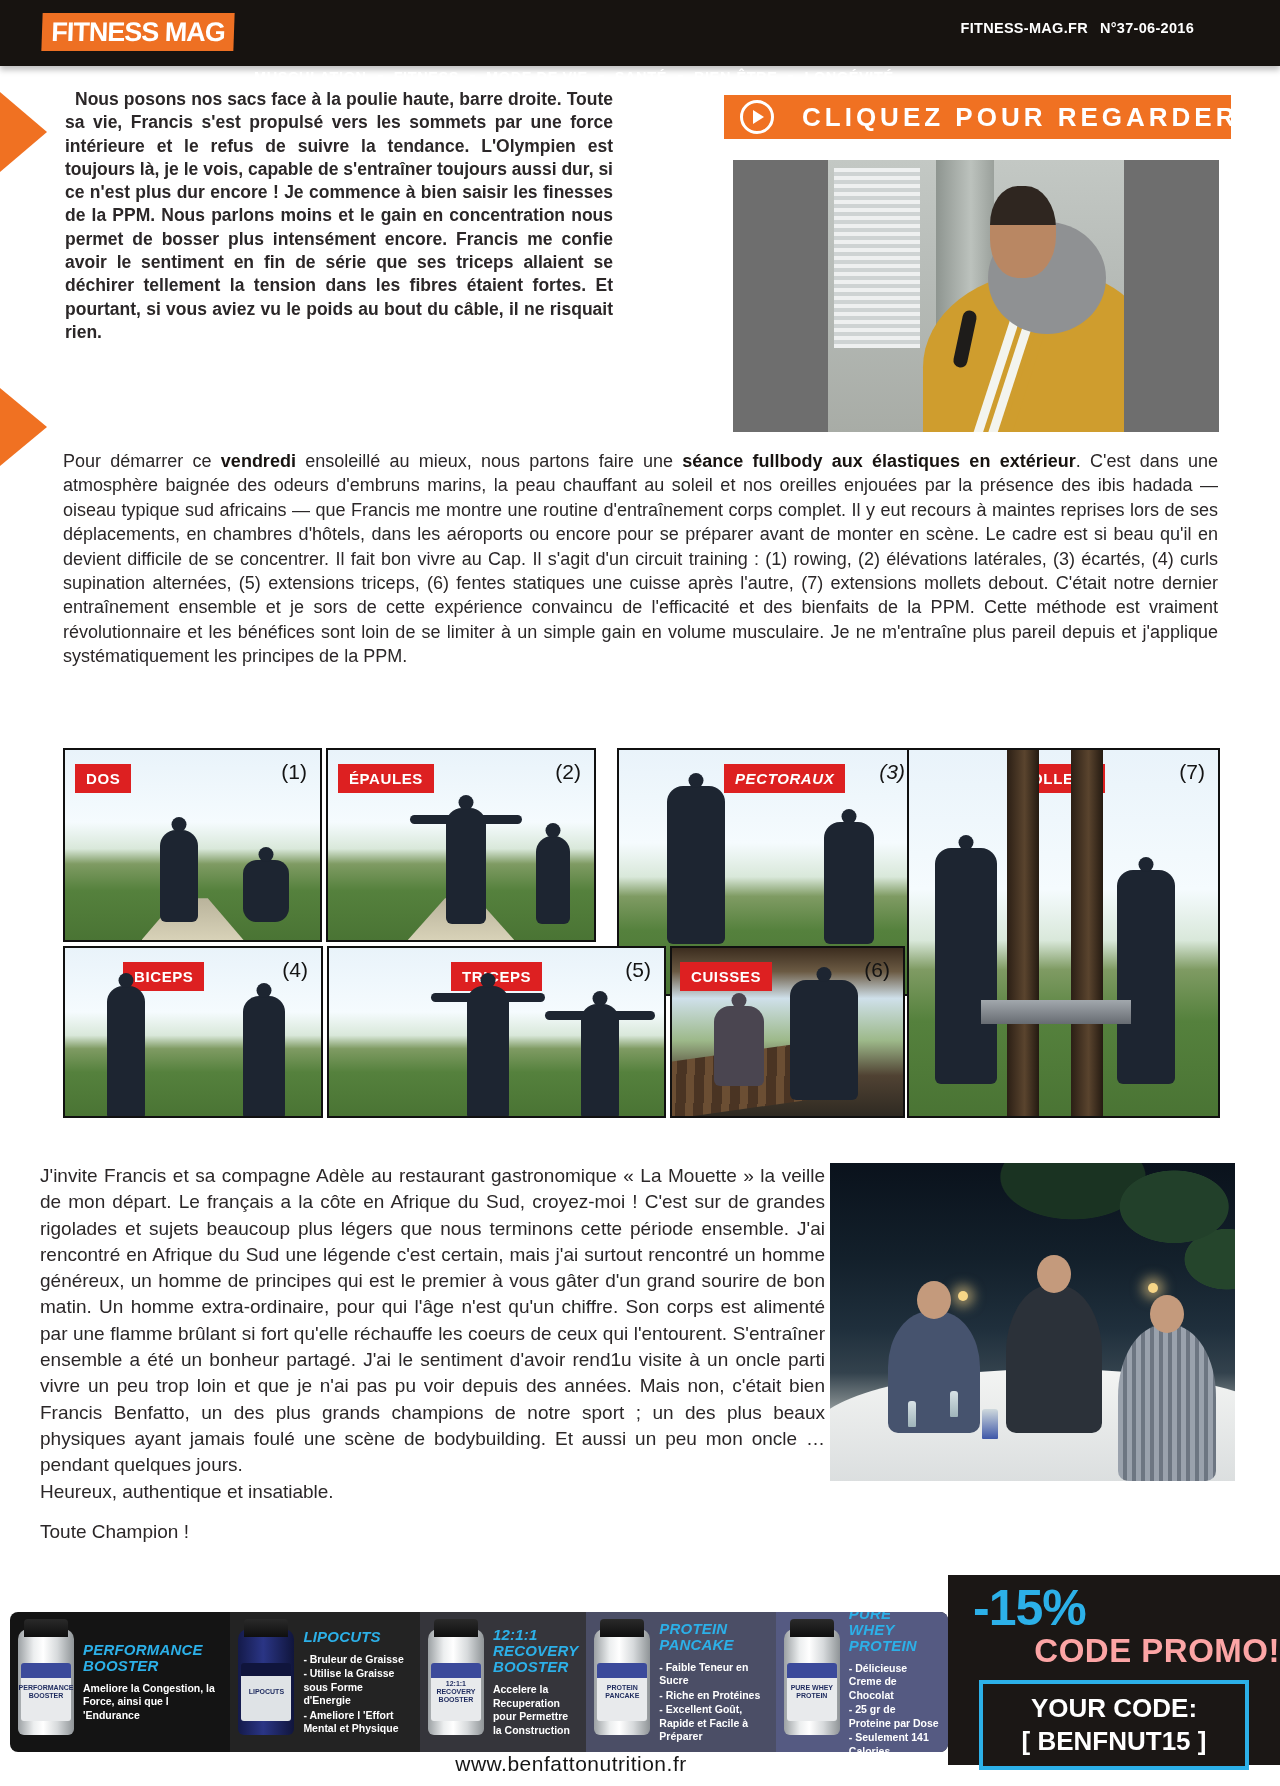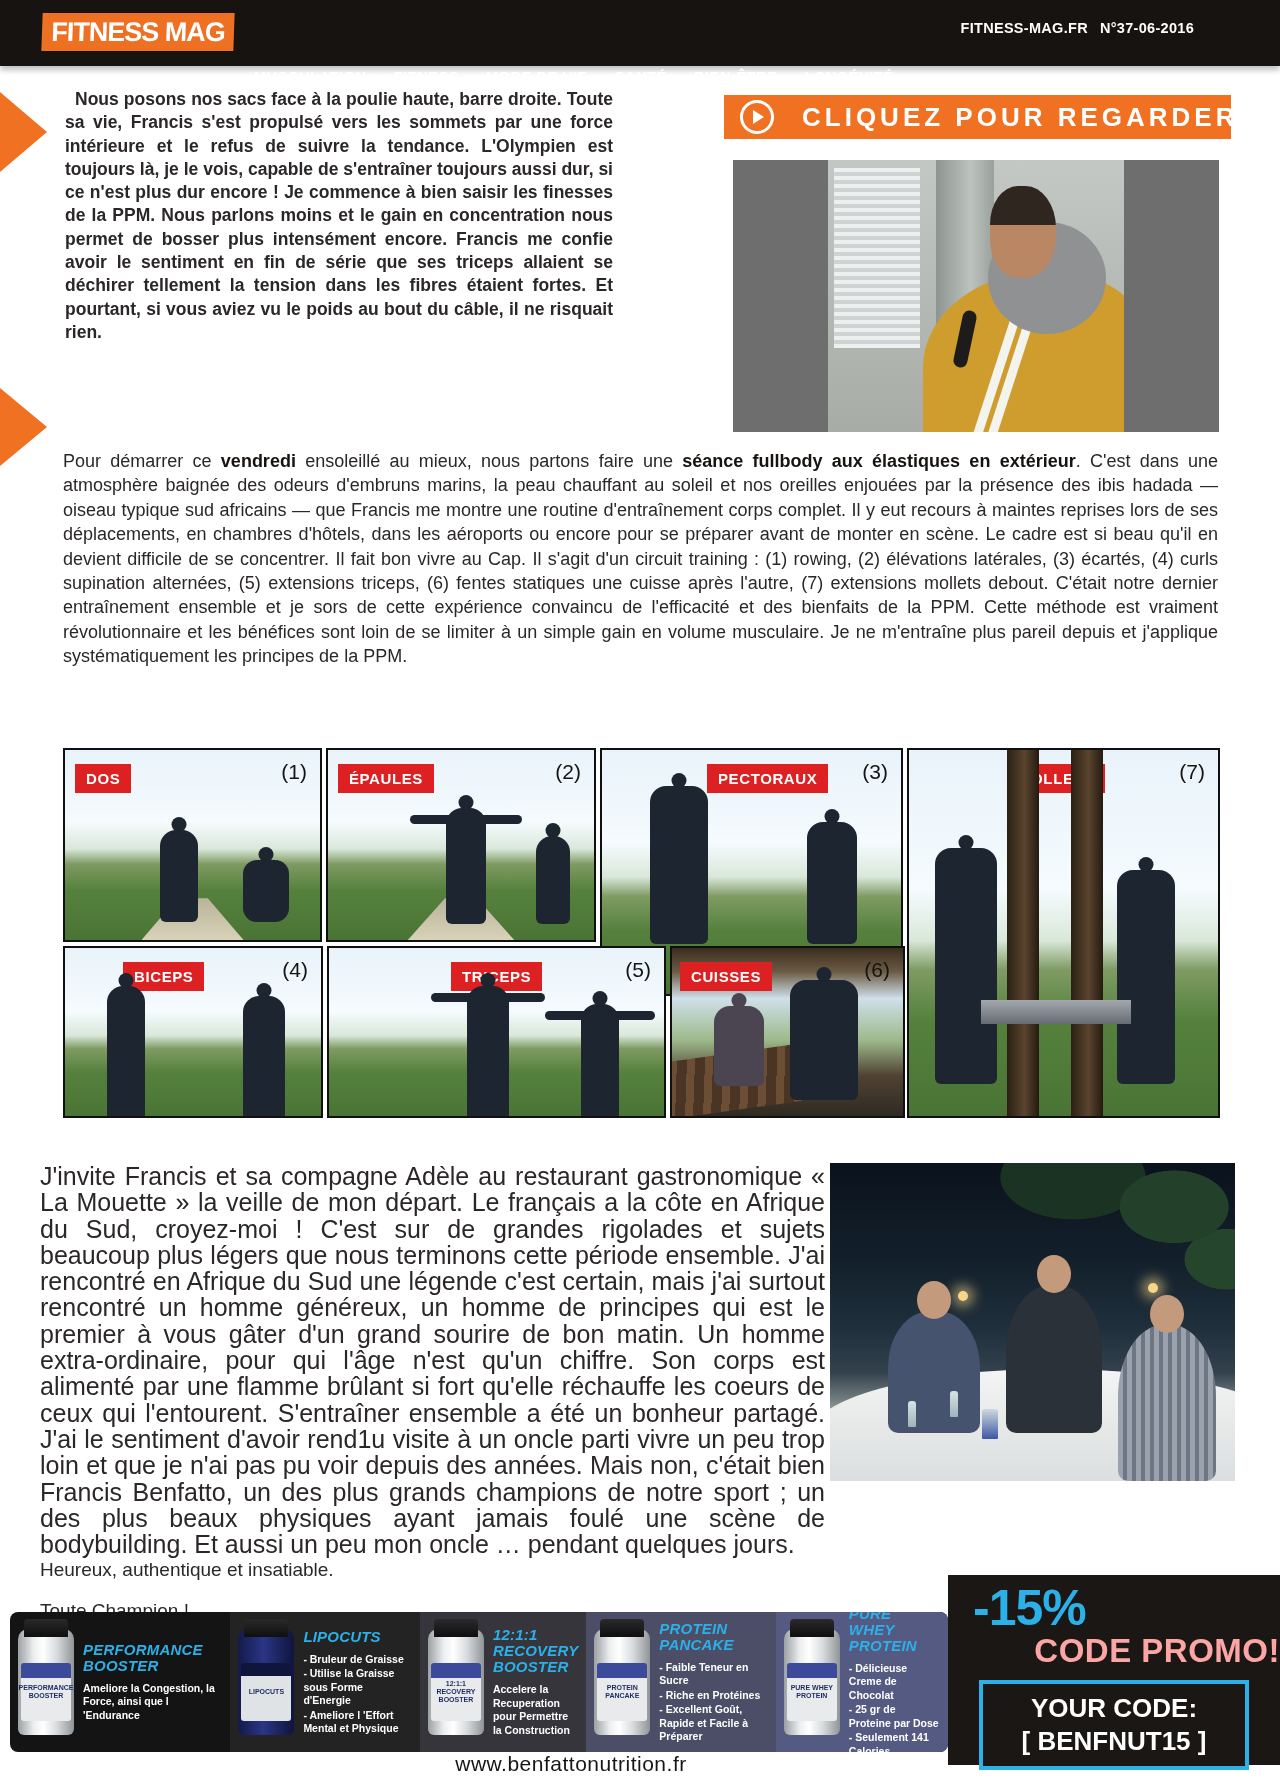--- a/index.html
+++ b/index.html
@@ -24,21 +24,21 @@
     clip-path:polygon(0 0, 100% 50%, 0 100%); }
   .arrow1 { top:92px; height:80px; }
   .arrow2 { top:388px; height:78px; }
   
   .p1 { position:absolute; left:65px; top:88px; width:548px;
     font-size:17.5px; line-height:23.3px; text-align:justify; text-indent:10px; margin:0;font-weight:bold; }
   .p2 { position:absolute; left:63px; top:449px; width:1155px;
     font-size:18px; line-height:24.4px; text-align:justify; margin:0; }
   .p2 b { color:#171310; }
   .col3 { position:absolute; left:40px; top:1163px; width:785px; }
-  .p3 { font-size:25px; line-height:26.3px; text-align:justify; margin:0; }
+  .p3 { font-size:19px; line-height:26.3px; text-align:justify; margin:0; }
   .p3end { font-size:19px; line-height:26.3px; margin:0; }
   .merci { font-size:19px; margin:16px 0 0 0; }
   
   .cta { position:absolute; left:724px; top:95px; width:507px; height:44px; background:#f07122;
     display:flex; align-items:center; gap:28px; padding-left:16px; box-sizing:border-box; cursor:pointer; }
   .cta .ring { width:28px; height:28px; border:3px solid #fff; border-radius:50%;
     display:flex; align-items:center; justify-content:center; flex:0 0 auto; }
   .cta .tri { width:0; height:0; border-top:7px solid transparent; border-bottom:7px solid transparent;
     border-left:11px solid #fff; margin-left:3px; }
   .cta .txt { color:#fff; font-weight:700; font-size:26px; letter-spacing:4px; white-space:nowrap; }
@@ -186,21 +186,21 @@
     </div>
 
     <div class="photo" style="left:263px;top:0;width:270px;height:194px;">
       <span class="lbl" style="left:10px;">ÉPAULES</span>
       <span class="num">(2)</span>
       <div class="path"></div>
       <div class="fig arms" style="left:118px;top:58px;width:40px;height:116px;"></div>
       <div class="fig" style="left:208px;top:86px;width:34px;height:88px;"></div>
     </div>
 
-    <div class="photo" style="left:537px;top:0;width:303px;height:248px;">
+    <div class="photo" style="left:554px;top:0;width:303px;height:248px;font-style:italic;">
       <span class="lbl" style="left:105px;">PECTORAUX</span>
       <span class="num">(3)</span>
       <div class="fig" style="left:48px;top:36px;width:58px;height:158px;"></div>
       <div class="fig" style="left:205px;top:72px;width:50px;height:122px;"></div>
     </div>
 
     <div class="photo" style="left:844px;top:0;width:313px;height:370px;">
       <span class="lbl" style="left:98px;">MOLLETS</span>
       <span class="num">(7)</span>
       <div class="fig" style="left:26px;top:98px;width:62px;height:236px;"></div>

